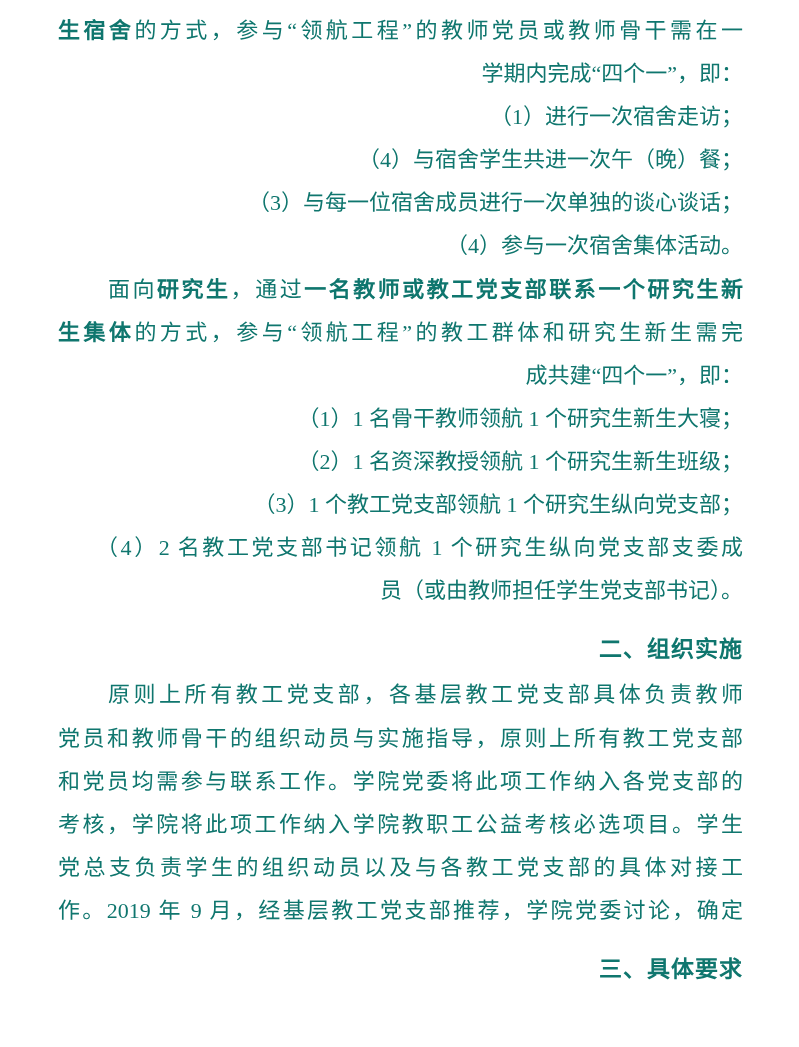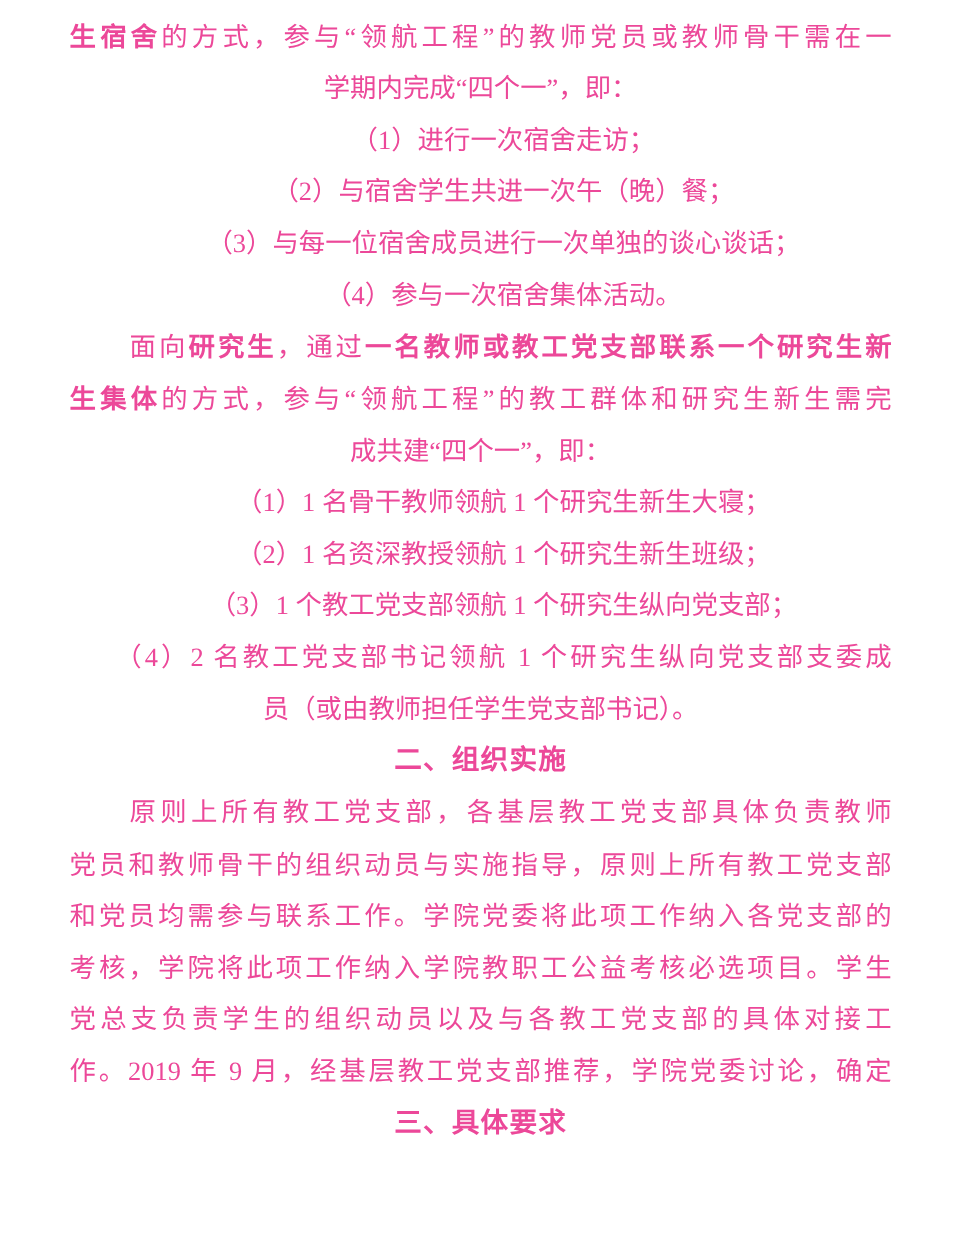--- a/index.html
+++ b/index.html
@@ -6,66 +6,67 @@
     margin: 0;
     padding: 0;
     background: #ffffff;
   }
   .page {
     position: relative;
     width: 799px;
     height: 1047px;
     box-sizing: border-box;
     background: #ffffff;
-    color: #ec4899;
+    color: #0f766e;
     padding: 9px 56px 0 58px;
     overflow: hidden;
     font-family: "Liberation Serif", "DejaVu Serif", serif;
   }
   .line {
     font-size: 22px;
     line-height: 43.1px;
     height: 43.1px;
     overflow: hidden;
-    text-align: center;
+    text-align: right;
     white-space: normal;
   }
   
   .fill {
     text-align: justify;
     text-align-last: justify;
   }
   
   .indent-list {
     padding-left: 38px;
   }
   
   .indent-para {
     text-indent: 50px;
   }
   .bold {
     font-weight: 700;
   }
   .heading {
     font-weight: 700;
-    font-family: Liberation Sans, sans-serif;
+    font-family: Liberation Mono, monospace;
     font-size: 23px;
     letter-spacing: 1px;
+    margin-top: 18px;
   }
 </style>
 </head>
 <body>
 
 <div class="page">
 
   <div class="line fill"><span class="bold">生宿舍</span><span>的方式，参与“领航工程”的教师党员或教师骨干需在一</span></div>
   <div class="line"><span>学期内完成“四个一”，即：</span></div>
 
   <div class="line indent-list"><span>（1）进行一次宿舍走访；</span></div>
-  <div class="line indent-list"><span>（2）与宿舍学生共进一次午（晚）餐；</span></div>
+  <div class="line indent-list"><span>（4）与宿舍学生共进一次午（晚）餐；</span></div>
   <div class="line indent-list"><span>（3）与每一位宿舍成员进行一次单独的谈心谈话；</span></div>
   <div class="line indent-list"><span>（4）参与一次宿舍集体活动。</span></div>
 
   <div class="line indent-para fill"><span>面向</span><span class="bold">研究生</span><span>，通过</span><span class="bold">一名教师或教工党支部联系一个研究生新</span></div>
   <div class="line fill"><span class="bold">生集体</span><span>的方式，参与“领航工程”的教工群体和研究生新生需完</span></div>
   <div class="line"><span>成共建“四个一”，即：</span></div>
 
   <div class="line indent-list"><span>（1）1 名骨干教师领航 1 个研究生新生大寝；</span></div>
   <div class="line indent-list"><span>（2）1 名资深教授领航 1 个研究生新生班级；</span></div>
   <div class="line indent-list"><span>（3）1 个教工党支部领航 1 个研究生纵向党支部；</span></div>

